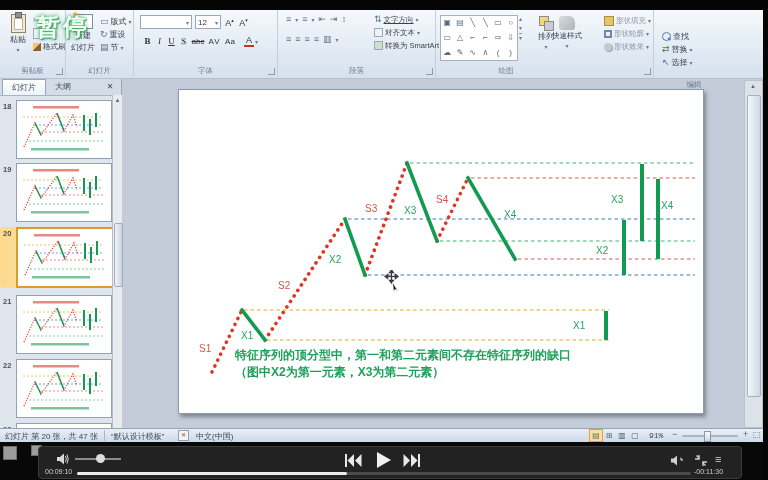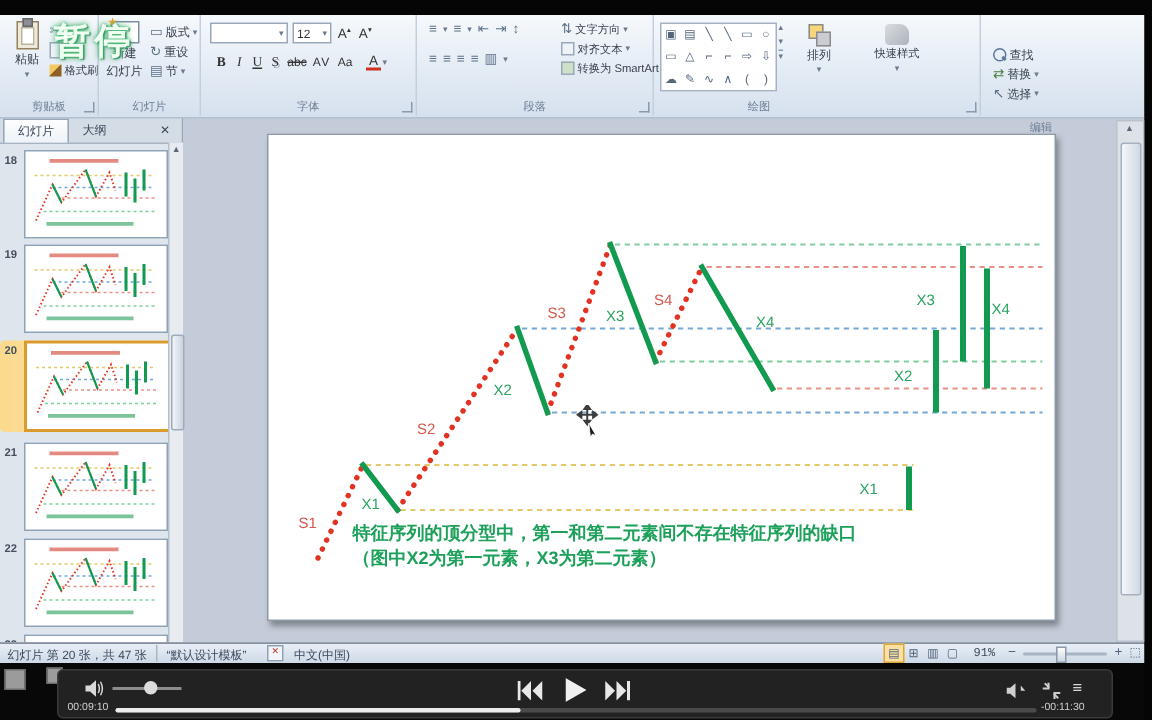--- a/index.html
+++ b/index.html
@@ -193,21 +193,21 @@
         <span class="mini">≡</span>
         <span class="mini">≡</span>
         <span class="mini">≡</span>
         <span class="mini">≡</span>
         <span class="mini">▥</span>
         <span class="dd">▾</span>
       </div>
       <div class="abs" style="left:96px;top:3px;">
         <div class="srow">
           <span class="mini">⇅</span>
-          <span class="rbtn-txt" style="font-size:7.5px;">文字方向</span>
+          <span class="rbtn-txt" style="font-size:7.5px;text-decoration:underline;">文字方向</span>
           <span class="dd">▾</span>
         </div>
         <div class="srow">
           <span class="icbox" style="width:7px;height:7px;"></span>
           <span class="rbtn-txt" style="font-size:7.5px;">对齐文本</span>
           <span class="dd">▾</span>
         </div>
         <div class="srow">
           <span class="icbox" style="width:7px;height:7px;background:#cfe0c8;"></span>
           <span class="rbtn-txt" style="font-size:7.5px;">转换为 SmartArt</span>
@@ -245,24 +245,41 @@
         <span class="dd" style="border-top:1px solid #8a99ad;">▾</span>
       </div>
       <div class="bigbtn" style="left:95px;top:6px;width:30px;">
         <span class="ic-sq2">
             <i class="b1"></i>
             <i class="b2"></i>
           </span>
         <span class="rbtn-txt">排列</span>
         <span class="dd">▾</span>
       </div>
-      <div class="bigbtn" style="left:143px;top:6px;width:38px;">
+      <div class="bigbtn" style="left:112px;top:6px;width:38px;">
         <span class="ic-blob"></span>
         <span class="rbtn-txt" style="font-size:7.5px;">快速样式</span>
         <span class="dd">▾</span>
+      </div>
+      <div class="abs" style="left:168px;top:4px;">
+        <div class="srow">
+          <span class="ic-fill"></span>
+          <span class="dim-txt">形状填充</span>
+          <span class="dd">▾</span>
+        </div>
+        <div class="srow">
+          <span class="ic-outline"></span>
+          <span class="dim-txt">形状轮廓</span>
+          <span class="dd">▾</span>
+        </div>
+        <div class="srow">
+          <span class="ic-effect"></span>
+          <span class="dim-txt">形状效果</span>
+          <span class="dd">▾</span>
+        </div>
       </div>
       <div class="grp-label" style="left:30px;right:auto;width:80px;">绘图</div>
       <div class="launcher"></div>
     </div>
 
     <div class="rgroup" style="left:654px;width:80px;border-right:none;margin-top:14px;">
       <div class="abs" style="left:8px;top:6px;">
         <div class="srow">
           <span class="ic-mag"></span>
           <span class="rbtn-txt">查找</span>

